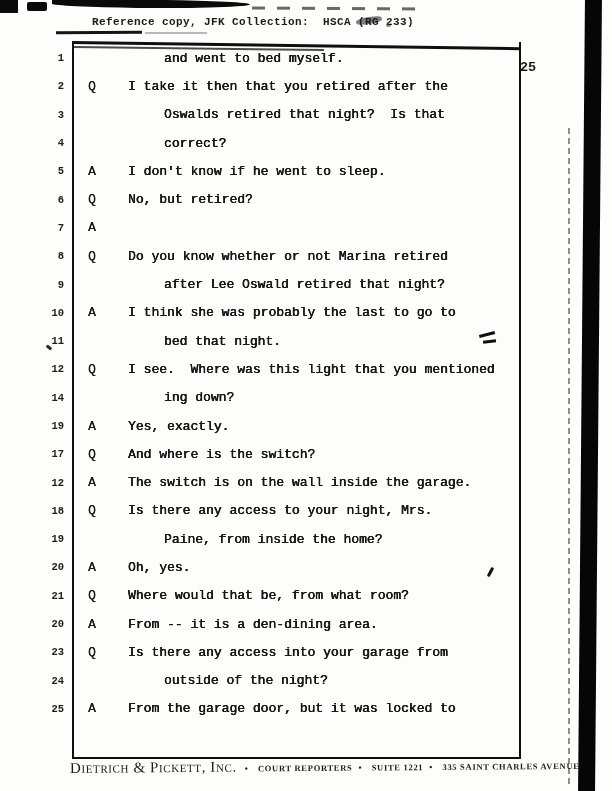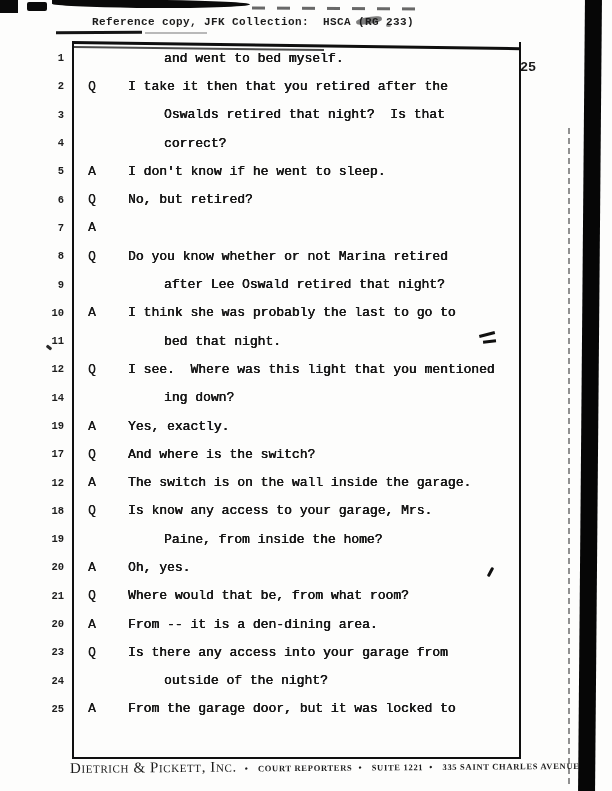--- a/index.html
+++ b/index.html
@@ -159,21 +159,21 @@
         <span class="t-text">And where is the switch?</span>
       </div>
       <div class="t-row">
         <span class="t-no">12</span>
         <span class="t-speaker">A</span>
         <span class="t-text">The switch is on the wall inside the garage.</span>
       </div>
       <div class="t-row">
         <span class="t-no">18</span>
         <span class="t-speaker">Q</span>
-        <span class="t-text">Is know any access to your garage, Mrs.</span>
+        <span class="t-text">Is there any access to your night, Mrs.</span>
       </div>
       <div class="t-row">
         <span class="t-no">19</span>
         <span class="t-speaker"></span>
         <span class="t-text ind">Paine, from inside the home?</span>
       </div>
       <div class="t-row">
         <span class="t-no">20</span>
         <span class="t-speaker">A</span>
         <span class="t-text">Oh, yes.</span>

